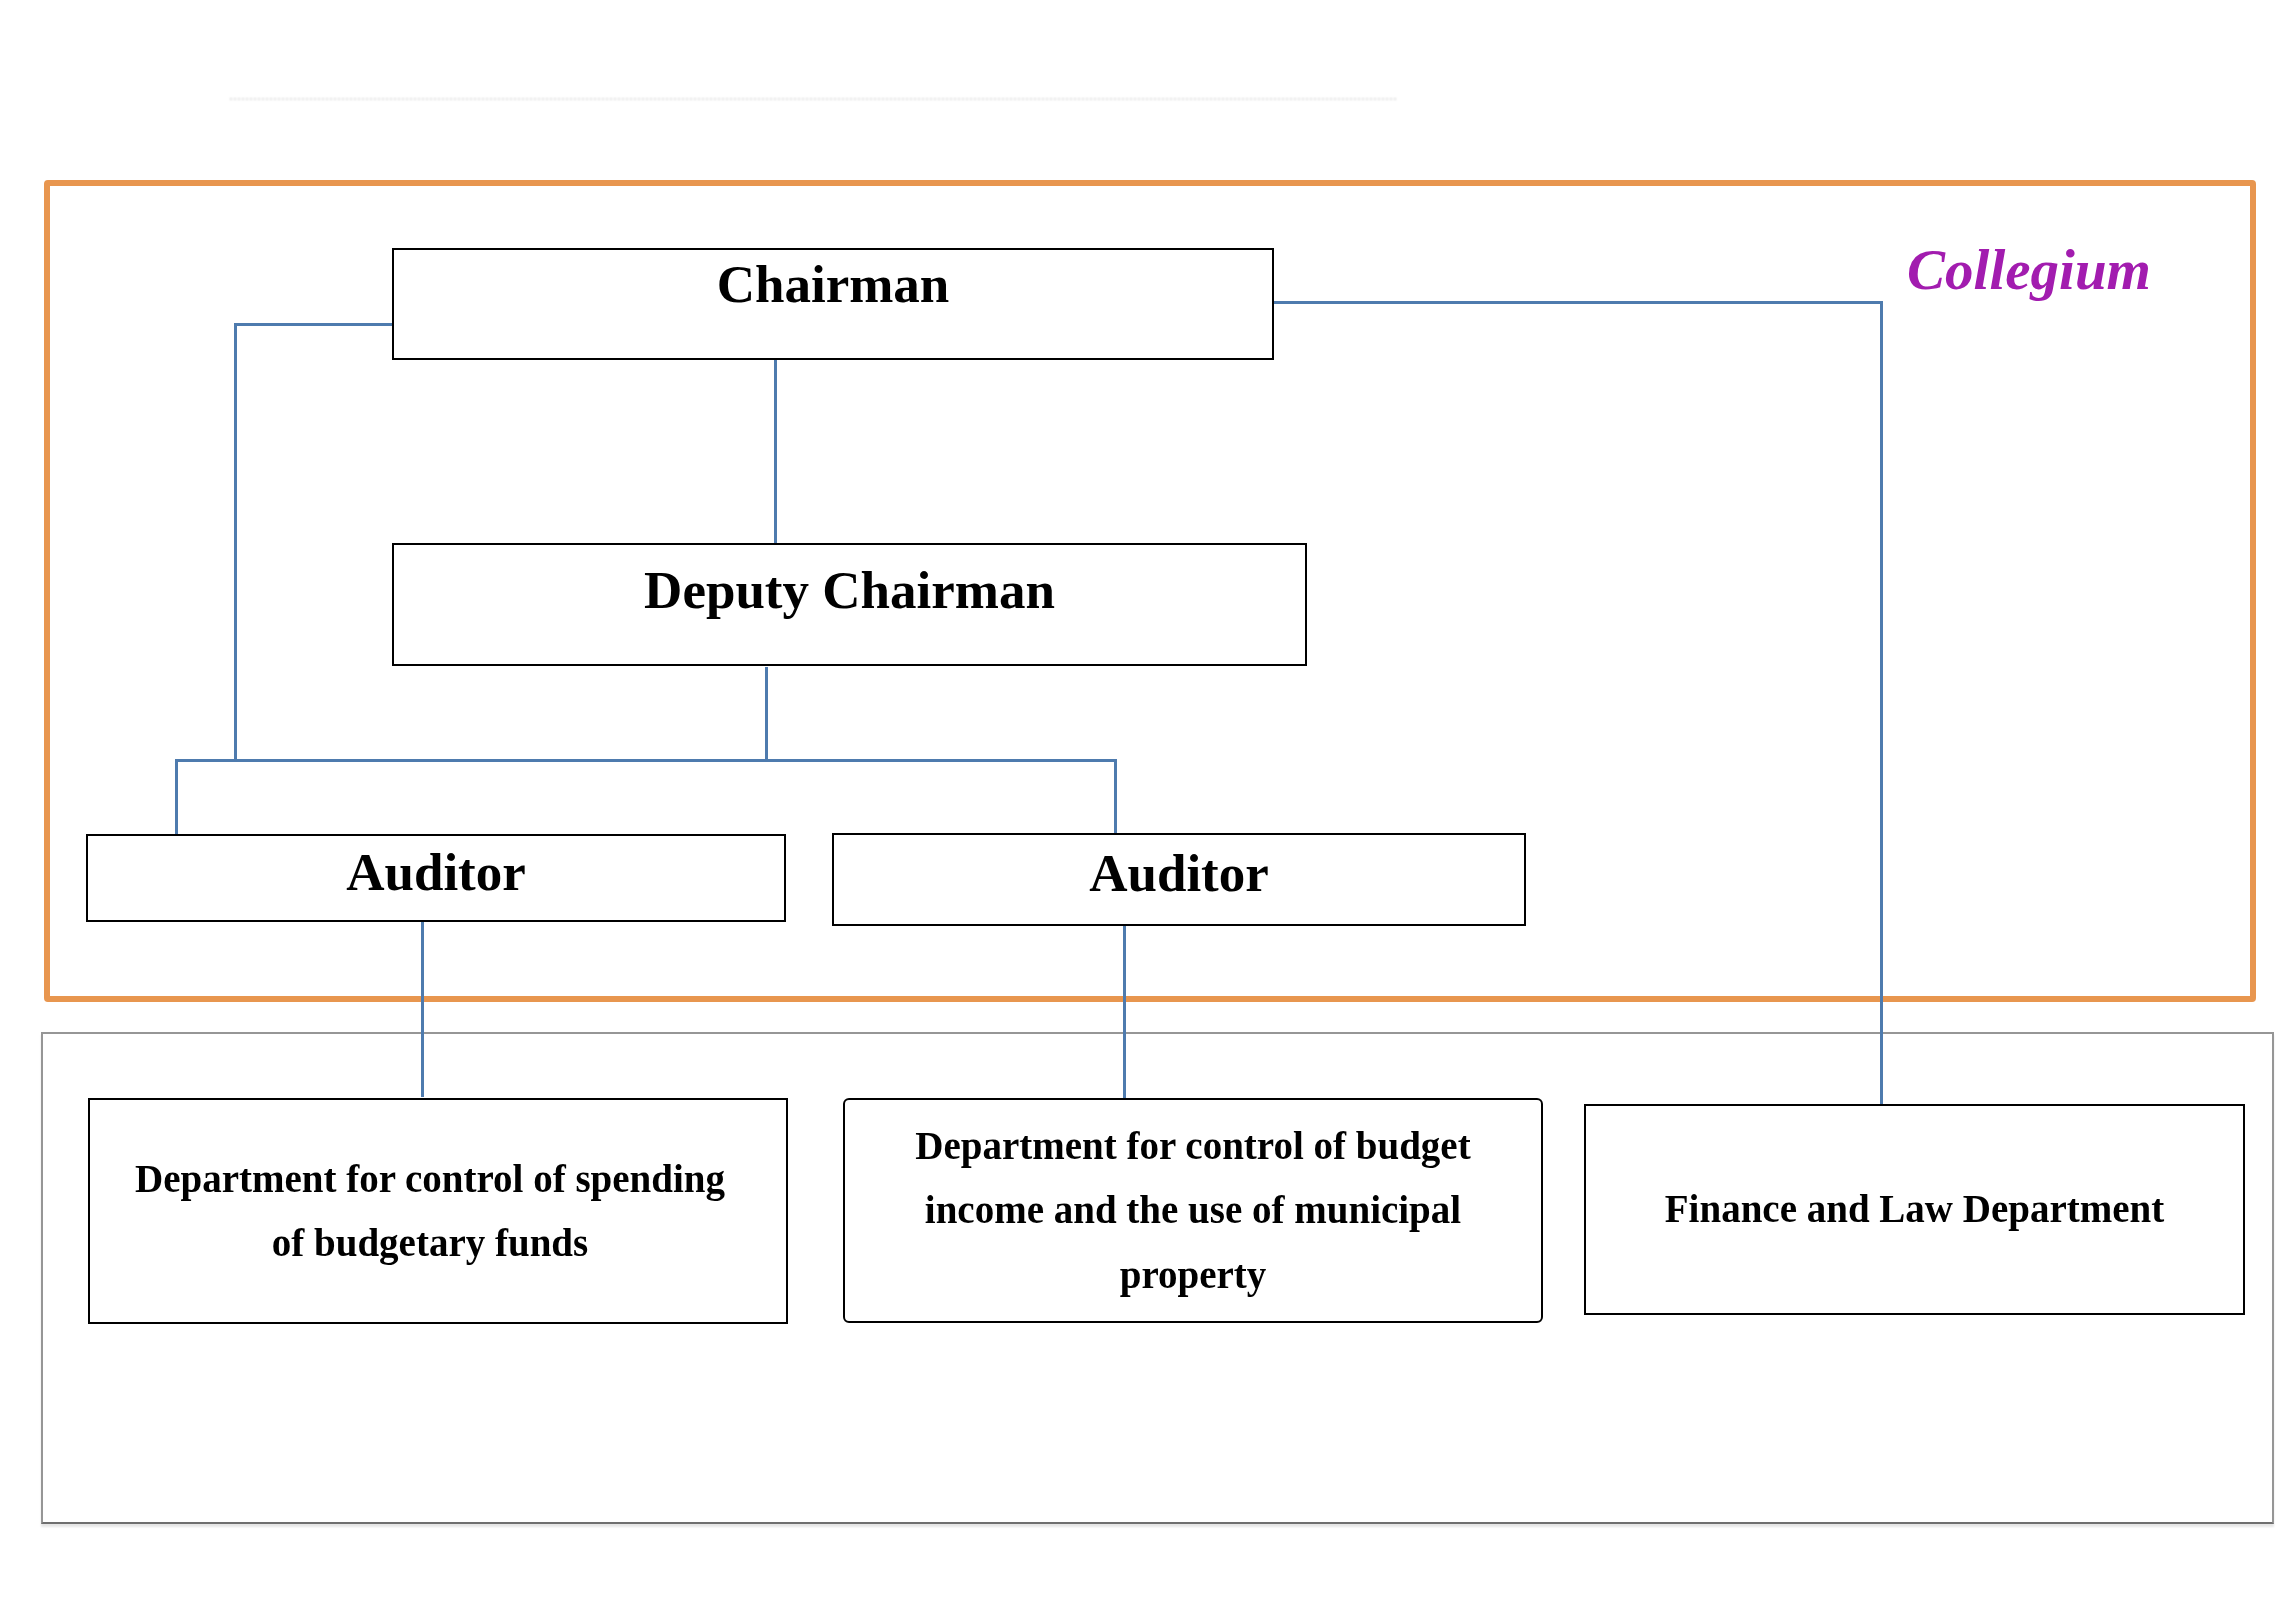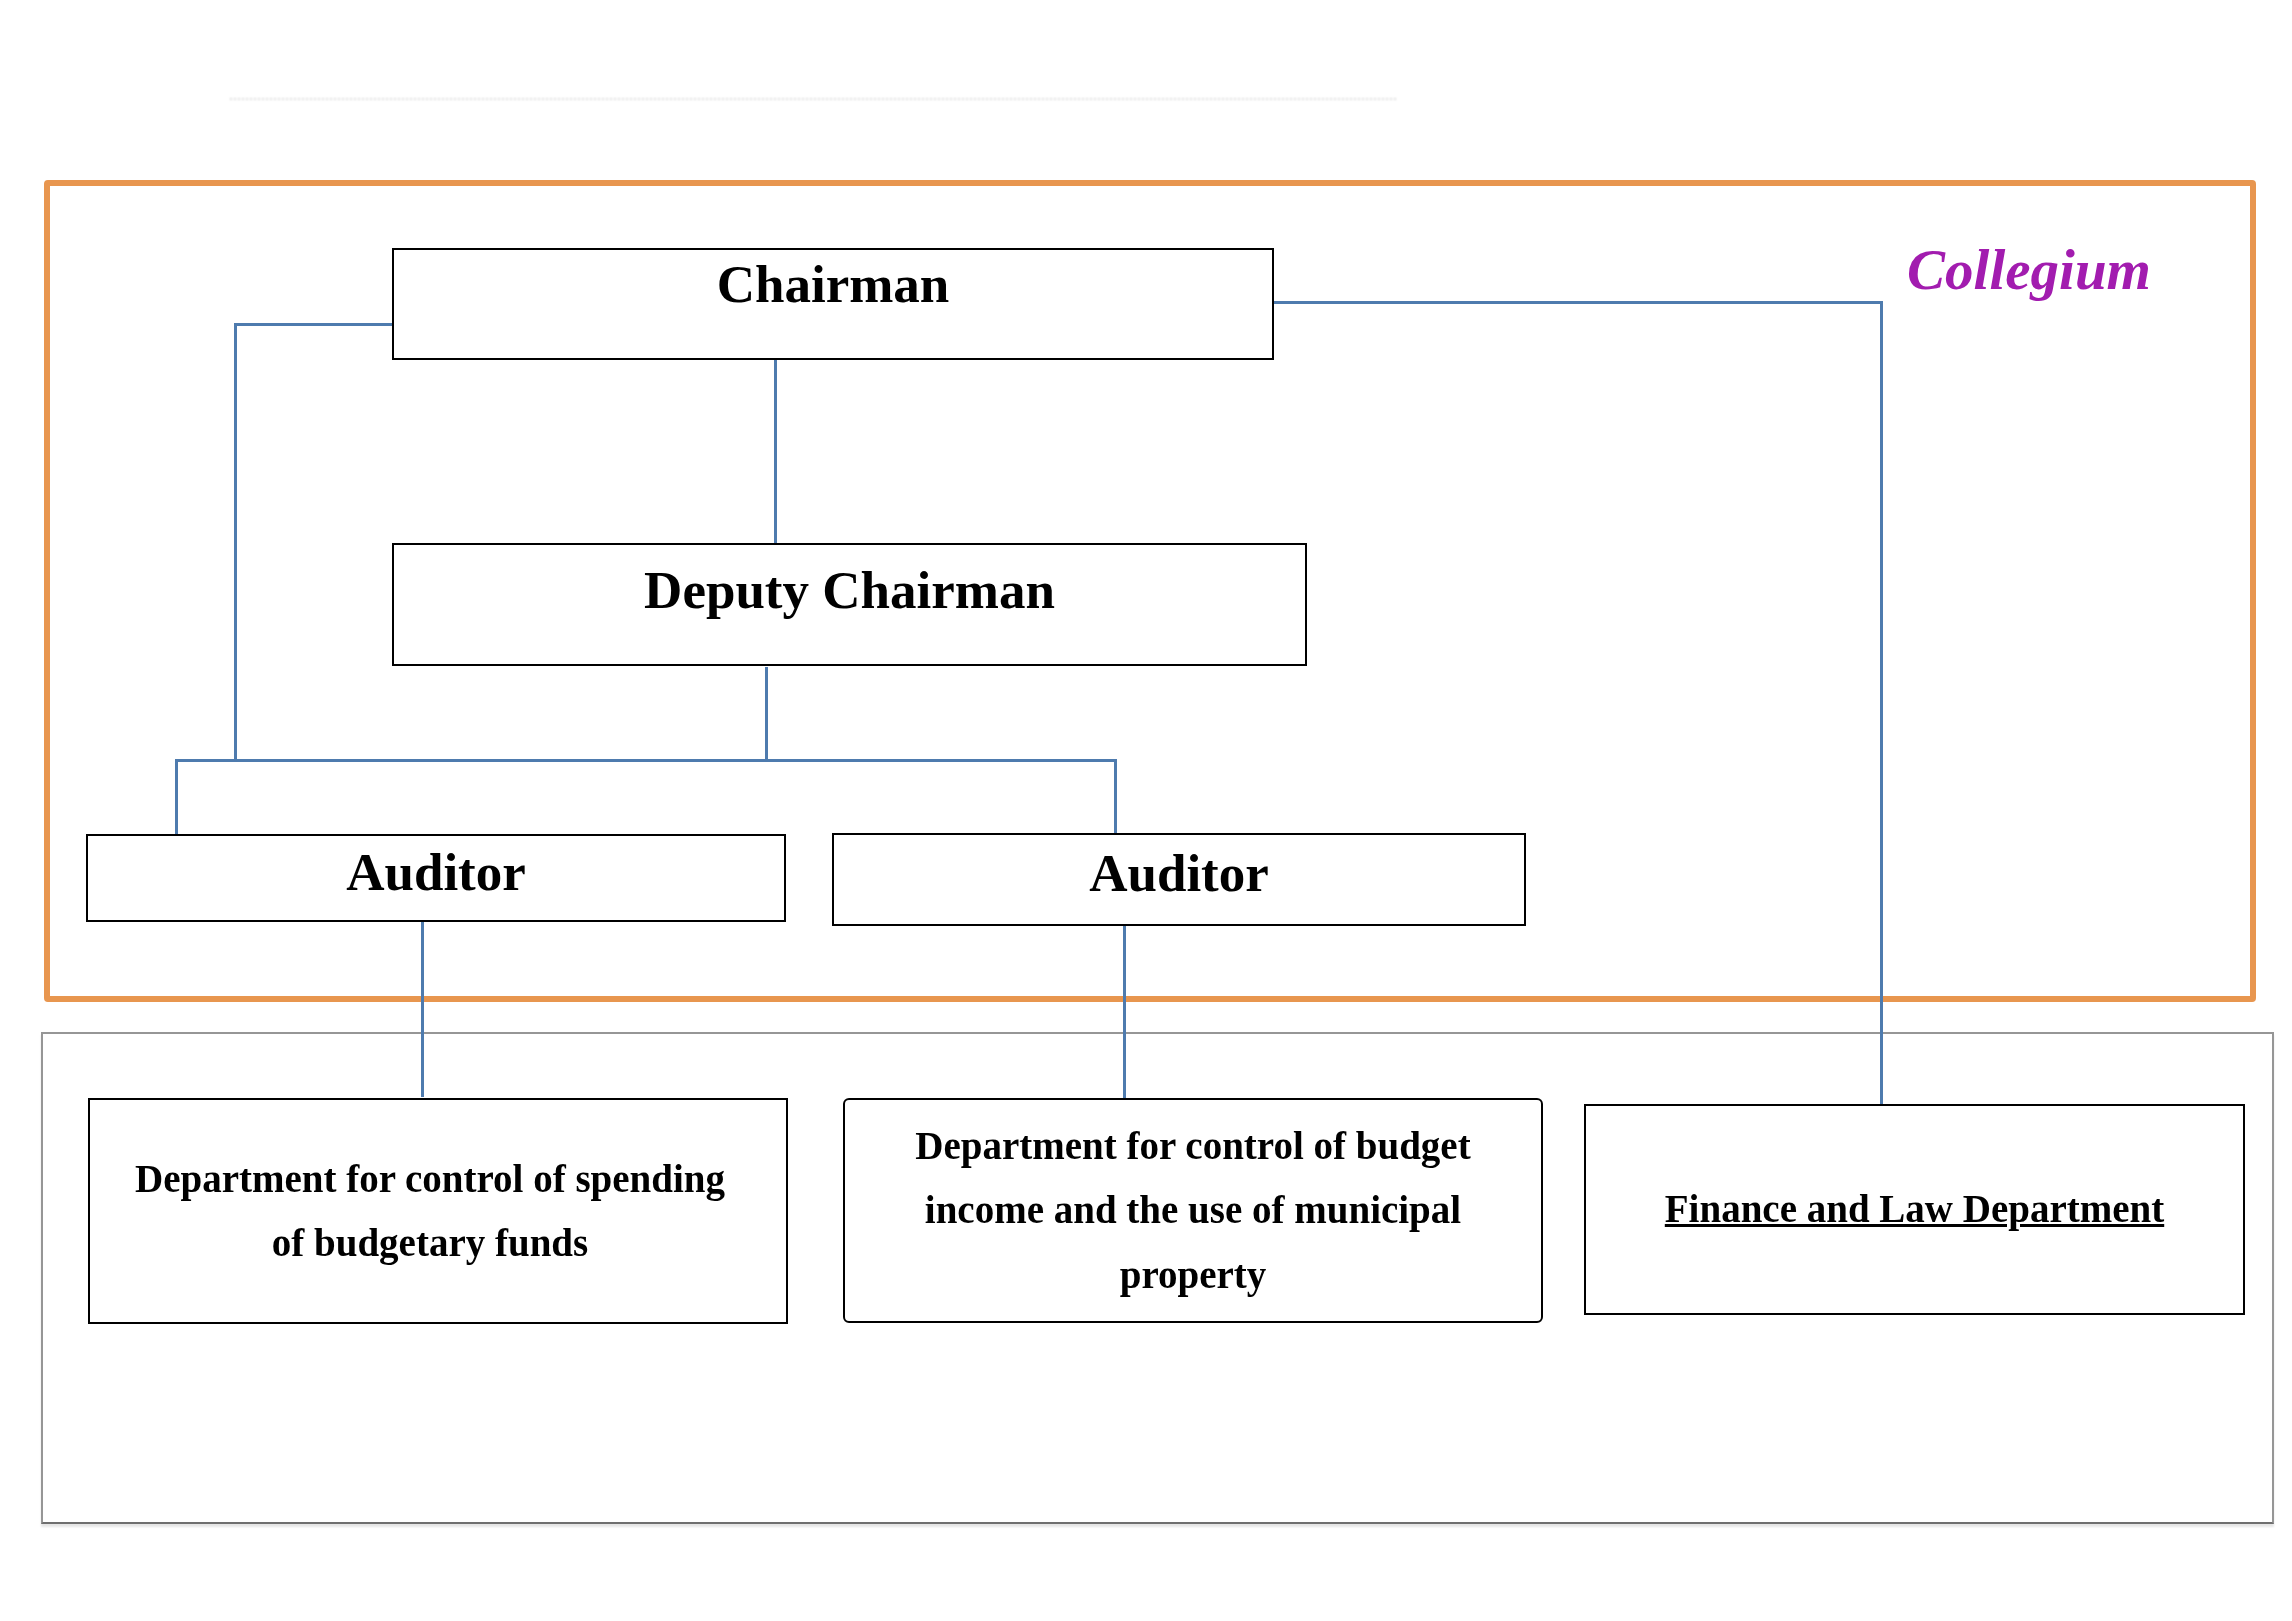--- a/index.html
+++ b/index.html
@@ -70,21 +70,21 @@
     font-size: 39px;
     line-height: 1.65;
     align-items: center;
   }
   .node-chairman        { left: 392px; top: 248px;  width: 882px; height: 112px; padding-top: 7.8px;  }
   .node-deputy-chairman { left: 392px; top: 543px;  width: 915px; height: 123px; padding-top: 19px; }
   .node-auditor-left    { left: 86px;  top: 834px;  width: 700px; height: 88px;  padding-top: 9.8px; }
   .node-auditor-right   { left: 832px; top: 833px;  width: 694px; height: 93px;  padding-top: 11.8px; }
   .node-dept-spending   { left: 88px;  top: 1098px; width: 700px; height: 226px; padding-left: 43px; padding-right: 59px; }
   .node-dept-income     { left: 843px; top: 1098px; width: 700px; height: 225px; padding-left: 29px; padding-right: 29px; border-radius: 6px; }
-  .node-dept-finance    { left: 1584px; top: 1104px; width: 661px; height: 211px; padding-left: 11.8px; padding-right: 11.8px; text-decoration: underline; }
+  .node-dept-finance    { left: 1584px; top: 1104px; width: 661px; height: 211px; padding-left: 11.8px; padding-right: 11.8px; }
   
   .collegium-label {
     position: absolute;
     left: 1887px; top: 241px; width: 284px;
     font-size: 57px;
     font-weight: bold;
     font-style: italic;
     text-align: center;
     line-height: 1.0;
     color: #a21caf;

